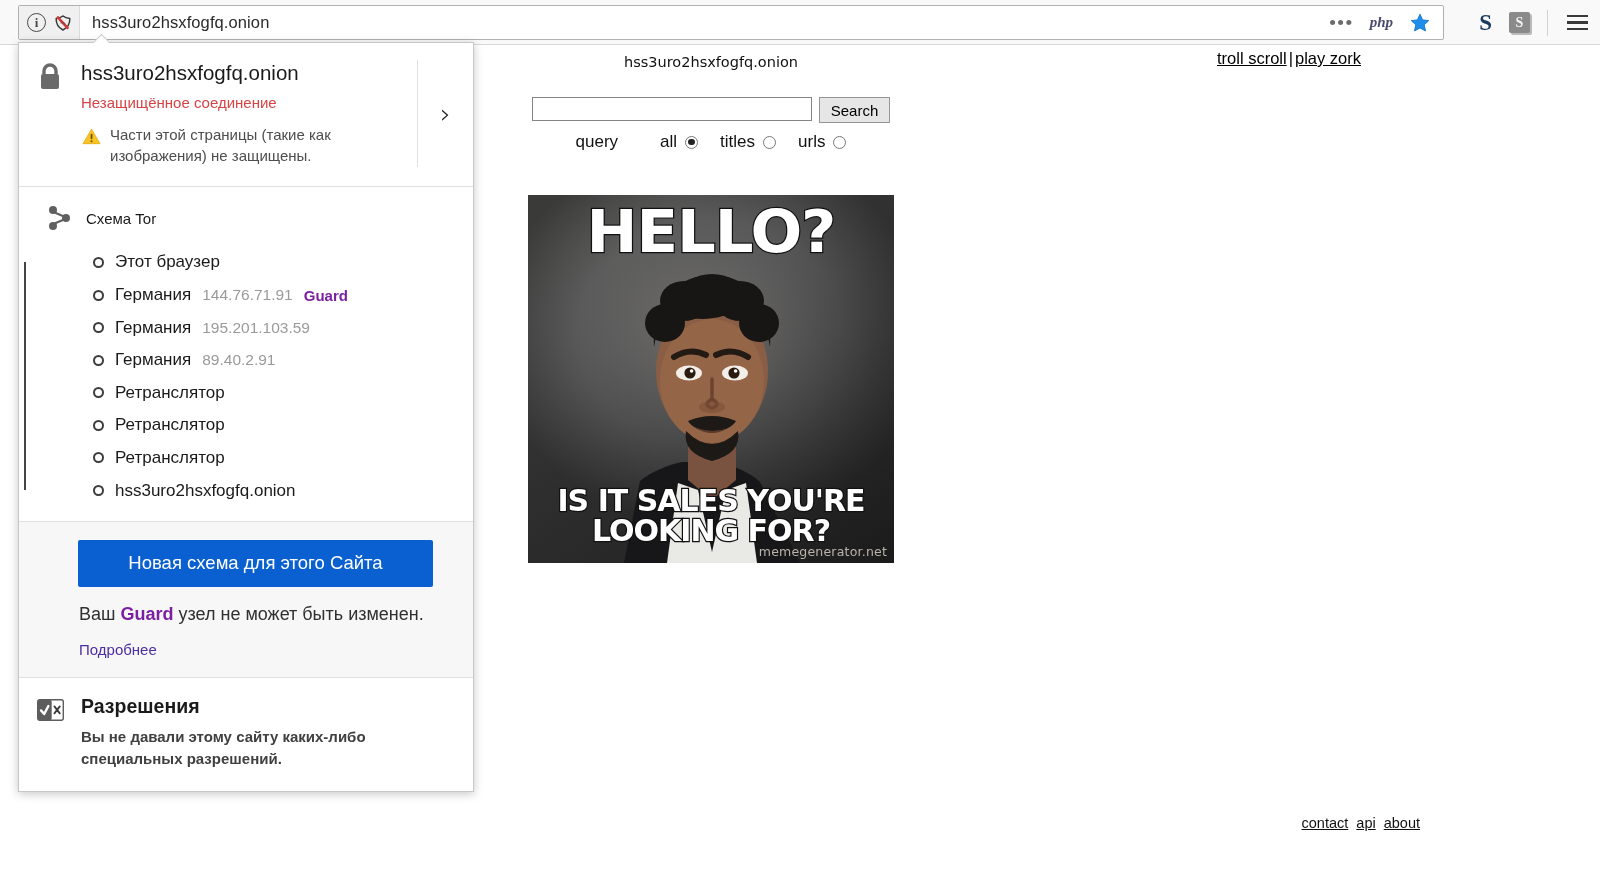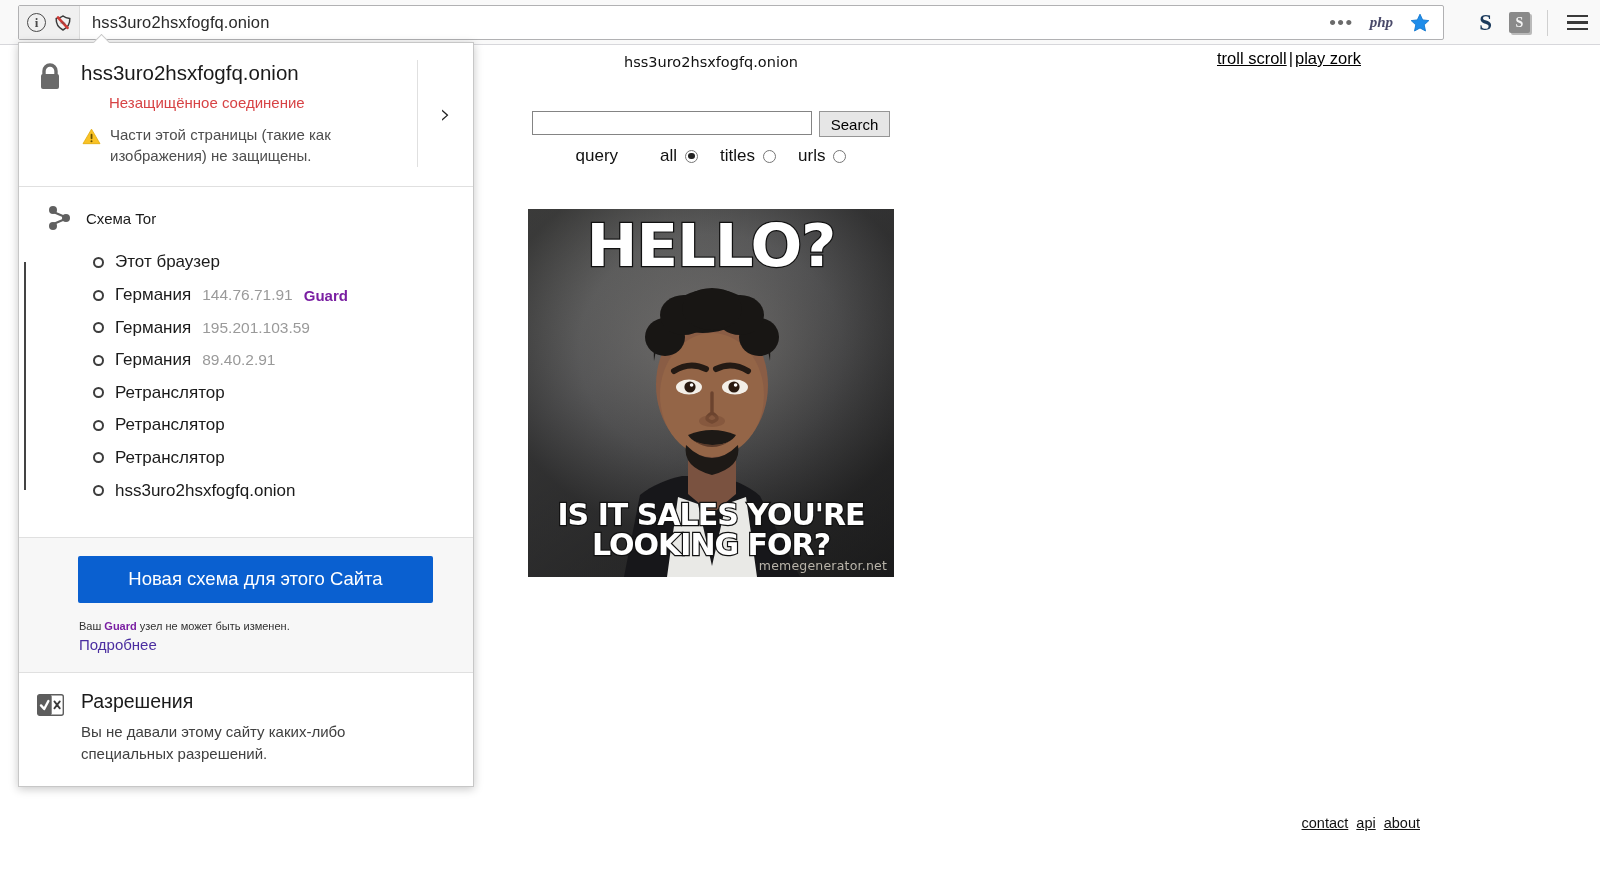--- a/index.html
+++ b/index.html
@@ -99,36 +99,36 @@
 
   .sec-identity {
     display: flex; padding: 17px 0 19px 0;
     border-bottom: 1px solid #e0e0e0;
     position: relative;
   }
   .lock-wrap { width: 62px; display:flex; justify-content:center; padding-top: 3px; }
   .lock-icon { width: 24px; height: 27px; display:block; }
   .ident-body { flex: 1; padding-right: 10px; }
   .ident-host { font-size: 20.5px; color: #1a1a1a; line-height: 1.25; }
-  .ident-status { font-size: 15px; color: #d74345; margin-top: 8px; margin-left: 28px; }
+  .ident-status { font-size: 15px; color: #d74345; margin-top: 8px; }
   .ident-warn { display: flex; gap: 9px; margin-top: 13px; padding-left: 1px; }
   .warn-icon { width: 19px; height: 17px; flex: none; margin-top: 4px; }
   .ident-warn-txt { font-size: 15px; color: #4d4d4d; line-height: 1.45; max-width: 268px; }
   .chev-col {
     width: 56px; border-left: 1px solid #e0e0e0;
     display: flex; align-items: center; justify-content: center;
     font-size: 27px; color: #202020; font-weight: 300;
     font-family: "DejaVu Sans", sans-serif;
   }
 
   .sec-circuit { padding: 17px 0 14px 0; border-bottom: 1px solid #e0e0e0; }
   .circ-head { display: flex; align-items: center; gap: 14px; padding-left: 28px; }
   .circ-icon { width: 25px; height: 28px; display:block; }
   .circ-title { font-size: 15px; color: #1a1a1a; }
-  .circ-list { margin: 14px 0 16px 0; padding-left: 74px; position: relative; }
+  .circ-list { margin: 14px 0 0 0; padding-left: 74px; position: relative; }
   .circ-line {
     position: absolute; left: 92px; top: 253px;
     width: 2px; background: #444;
   }
   .circ-row {
     display: flex; align-items: center; gap: 11px;
     height: 32.6px; position: relative;
   }
   .circ-dot {
     width: 11px; height: 11px; border-radius: 50%;
@@ -139,50 +139,50 @@
   .circ-ip { font-size: 15.5px; color: #9a9a9a; }
   .circ-guard { font-size: 15px; color: #7a1fa2; font-weight: bold; }
 
   .sec-newcircuit { padding: 18px 0 18px 0; background: #f7f7f7; border-bottom: 1px solid #e0e0e0;}
   .newcircuit-btn {
     display: block; margin: 0 0 0 59px; width: 355px; height: 47px;
     background: #0a60d0; color: #ffffff;
     font-size: 18.5px; font-family: "Liberation Sans", sans-serif;
     border: none; border-radius: 2px; cursor: pointer;
   }
-  .guard-note { margin: 17px 0 0 60px; font-size: 11px; color: #303030; }
+  .guard-note { margin: 17px 0 12px 60px; font-size: 18px; color: #303030; }
   .guard-note b { color: #7a1fa2; }
   .guard-link {
     margin: 4px 0 0 60px; font-size: 15px;
     color: #4b2ea0; text-decoration: none; display: inline-block; cursor: pointer;
   }
 
   .sec-perm { padding: 17px 0 22px 0; display: flex; }
   .perm-ico-wrap { width: 62px; display: flex; justify-content: center; padding-top: 4px; }
   .perm-icon { width: 27px; height: 22px; display: block; }
-  .perm-body { flex: 1; padding-right: 18px; }
+  .perm-body { flex: 1; padding-right: 18px; font-weight: bold; }
   .perm-title { font-size: 19.5px; color: #1a1a1a; }
   .perm-text { font-size: 15px; color: #404040; line-height: 1.45; margin-top: 8px; max-width: 290px; }
 
   
   .page { position: absolute; top: 45px; left: 0; width: 1369px; height: 837px; background: #fff; }
   .toplinks {
     position: absolute; right: 8px; top: 4px;
     font-size: 16.5px; color: #000;
   }
   .toplinks a { color: #000; text-decoration: underline; cursor: pointer; }
   .toplinks span.sep { text-decoration: none; padding: 0 2px; }
 
   .site { position: absolute; left: 0; top: 0; width: 1422px; text-align: center; }
   .site-title { margin-top: 36px; font-size: 18px; font-weight: bold; color: #000;
                 font-family: "Liberation Sans", sans-serif; }
   .site-host { margin-top: 9px; font-size: 14.5px; color: #111;
                font-family: "DejaVu Sans", sans-serif; }
 
-  .searchrow { margin-top: 41px; display: flex; justify-content: center; align-items: stretch; }
+  .searchrow { margin-top: 27px; display: flex; justify-content: center; align-items: stretch; }
   .search-input {
     width: 280px; height: 24px;
     border: 1px solid #848484; background: #fff;
     font-size: 14px; padding: 0 4px;
     font-family: "Liberation Sans", sans-serif; outline: none;
   }
   .search-btn {
     margin-left: 7px; height: 26px; padding: 0 11px;
     background: #e6e6e6; border: 1px solid #959595;
     font-size: 15px; color: #000; cursor: pointer;

